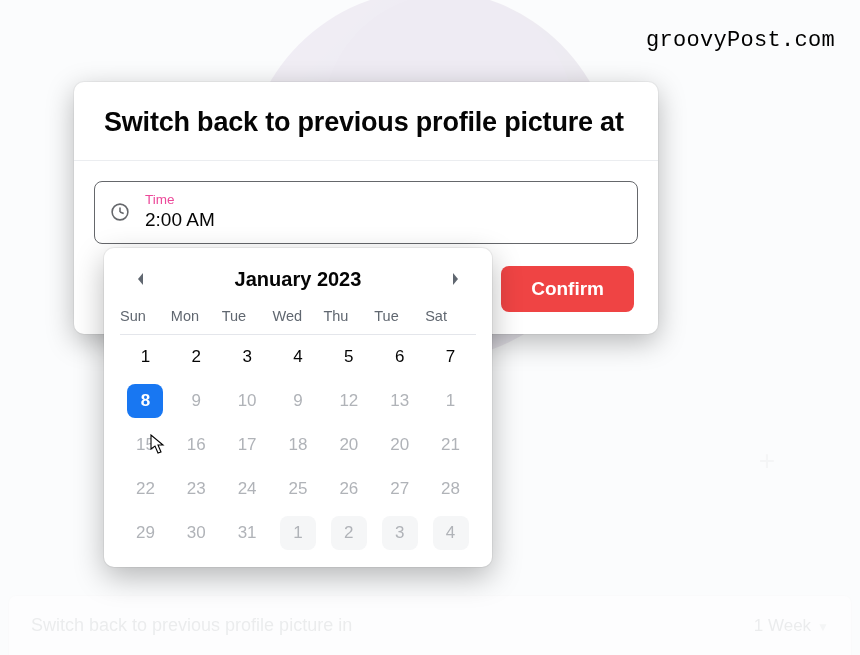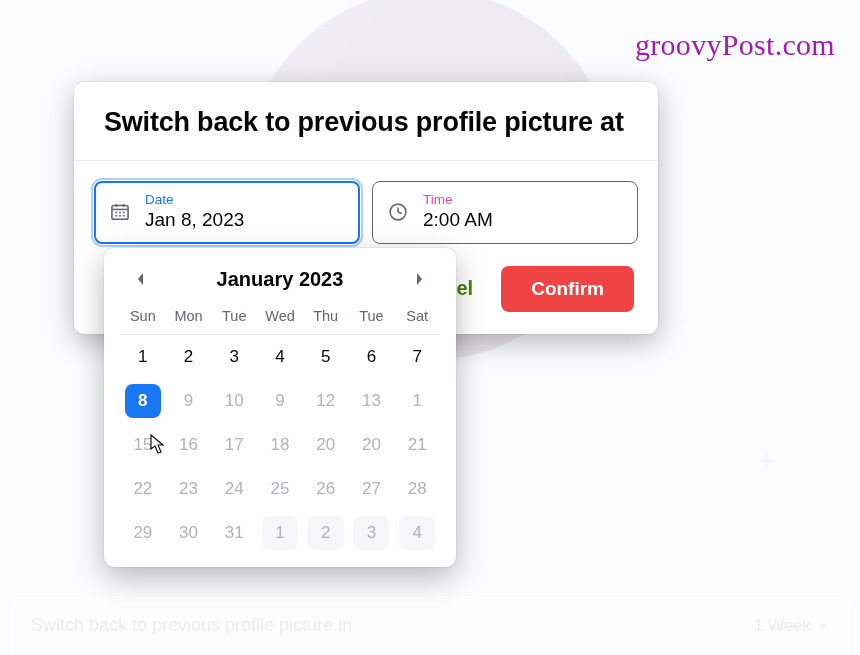--- a/index.html
+++ b/index.html
@@ -10,23 +10,23 @@
       height: 655px;
       position: relative;
       overflow: hidden;
     }
     .bg-layer { position: absolute; inset: 0; }
     .overlay-white { position:absolute; inset:0; background: rgba(255,255,255,0.75); pointer-events:none; }
 
     .watermark {
       position: absolute;
       top: 28px; right: 25px;
-      font-family: Liberation Serif, serif;
-      font-size: 30px;
-      color: #a21caf;
+      font-family: Liberation Mono, monospace;
+      font-size: 22px;
+      color: #000000;
       letter-spacing: 0.3px;
     }
 
     .bg-profile-circle {
       position: absolute;
       top: -10px; left: 50%; transform: translateX(-50%);
       width: 370px; height: 370px;
       border-radius: 50%;
       background:
         radial-gradient(circle at 55% 35%, #5e3a8a 0 40%, transparent 40%),
@@ -112,36 +112,36 @@
     }
     .btn-confirm{
       background:#ef4444; color:#fff; border:none; font-weight:700; font-size:19px;
       padding:12px 30px; border-radius:8px; cursor:pointer;
     }
 
     
     .popover{
       position:absolute;
       left: 104px; top: 248px;
-      width: 352px;
+      width: 388px;
       background:#fff;
       border-radius:10px;
       box-shadow: 0 10px 30px rgba(0,0,0,0.28), 0 0 0 1px rgba(0,0,0,0.05);
       padding: 16px 16px 12px;
     }
     .cal-head{
       display:flex; align-items:center; justify-content:space-between; padding:0 6px 8px;
     }
     .cal-nav{
       width:30px;height:30px;display:flex;align-items:center;justify-content:center;color:#606770;cursor:pointer;border-radius:50%;
       font-size:16px;
     }
     .cal-title{ font-size:20px; font-weight:700; color:#050505;}
     .cal-grid{
-      display:grid; grid-template-columns:repeat(7,1fr); text-align:center;
+      display:grid; grid-template-columns:repeat(7,1fr); 
     }
     .dow{
       font-size:14.5px; color:#606770; font-weight:400; padding:6px 0 10px; border-bottom:1px solid #e4e6eb;
     }
     .dow:first-child{border-left:none;}
     .day{
       height:44px; display:flex;align-items:center;justify-content:center; font-size:17px; color:#606770; cursor:pointer;
     }
     .day.primary{ color:#050505; font-weight:500; }
     .day.muted  { color:#b0b3b8; }
@@ -169,40 +169,20 @@
   <div class="overlay-white"></div>
 </div>
 
 <div class="watermark">groovyPost.com</div>
 
 <div class="modal">
   <div class="modal-header">
     <div class="modal-title">Switch back to previous profile picture at</div>
   </div>
   <div class="modal-body">
-    <div class="picker active">
-      <span class="icn">
-        <svg viewBox="0 0 24 24" width="22" height="22" fill="none" stroke="currentColor" stroke-width="1.7">
-          <rect x="3.2" y="5" width="17.6" height="15" rx="2"></rect>
-          <line x1="3.2" y1="9.2" x2="20.8" y2="9.2"></line>
-          <line x1="8" y1="3.2" x2="8" y2="6.5"></line>
-          <line x1="16" y1="3.2" x2="16" y2="6.5"></line>
-          <line x1="7" y1="12.5" x2="9" y2="12.5"></line>
-            <line x1="11" y1="12.5" x2="13" y2="12.5"></line>
-            <line x1="15" y1="12.5" x2="17" y2="12.5"></line>
-          <line x1="7" y1="16" x2="9" y2="16"></line>
-            <line x1="11" y1="16" x2="13" y2="16"></line>
-            <line x1="15" y1="16" x2="17" y2="16"></line>
-        </svg>
-      </span>
-      <span class="txts">
-        <span class="label">Date</span>
-        <span class="value">Jan 8, 2023</span>
-      </span>
-    </div>
     <div class="picker">
       <span class="icn">
         <svg viewBox="0 0 24 24" width="22" height="22" fill="none" stroke="currentColor" stroke-width="1.7">
           <circle cx="12" cy="12" r="8.6"></circle>
           <line x1="12" y1="12" x2="12" y2="7.2"></line>
           <line x1="12" y1="12" x2="16" y2="13.6"></line>
         </svg>
       </span>
       <span class="txts">
         <span class="label">Time</span>

